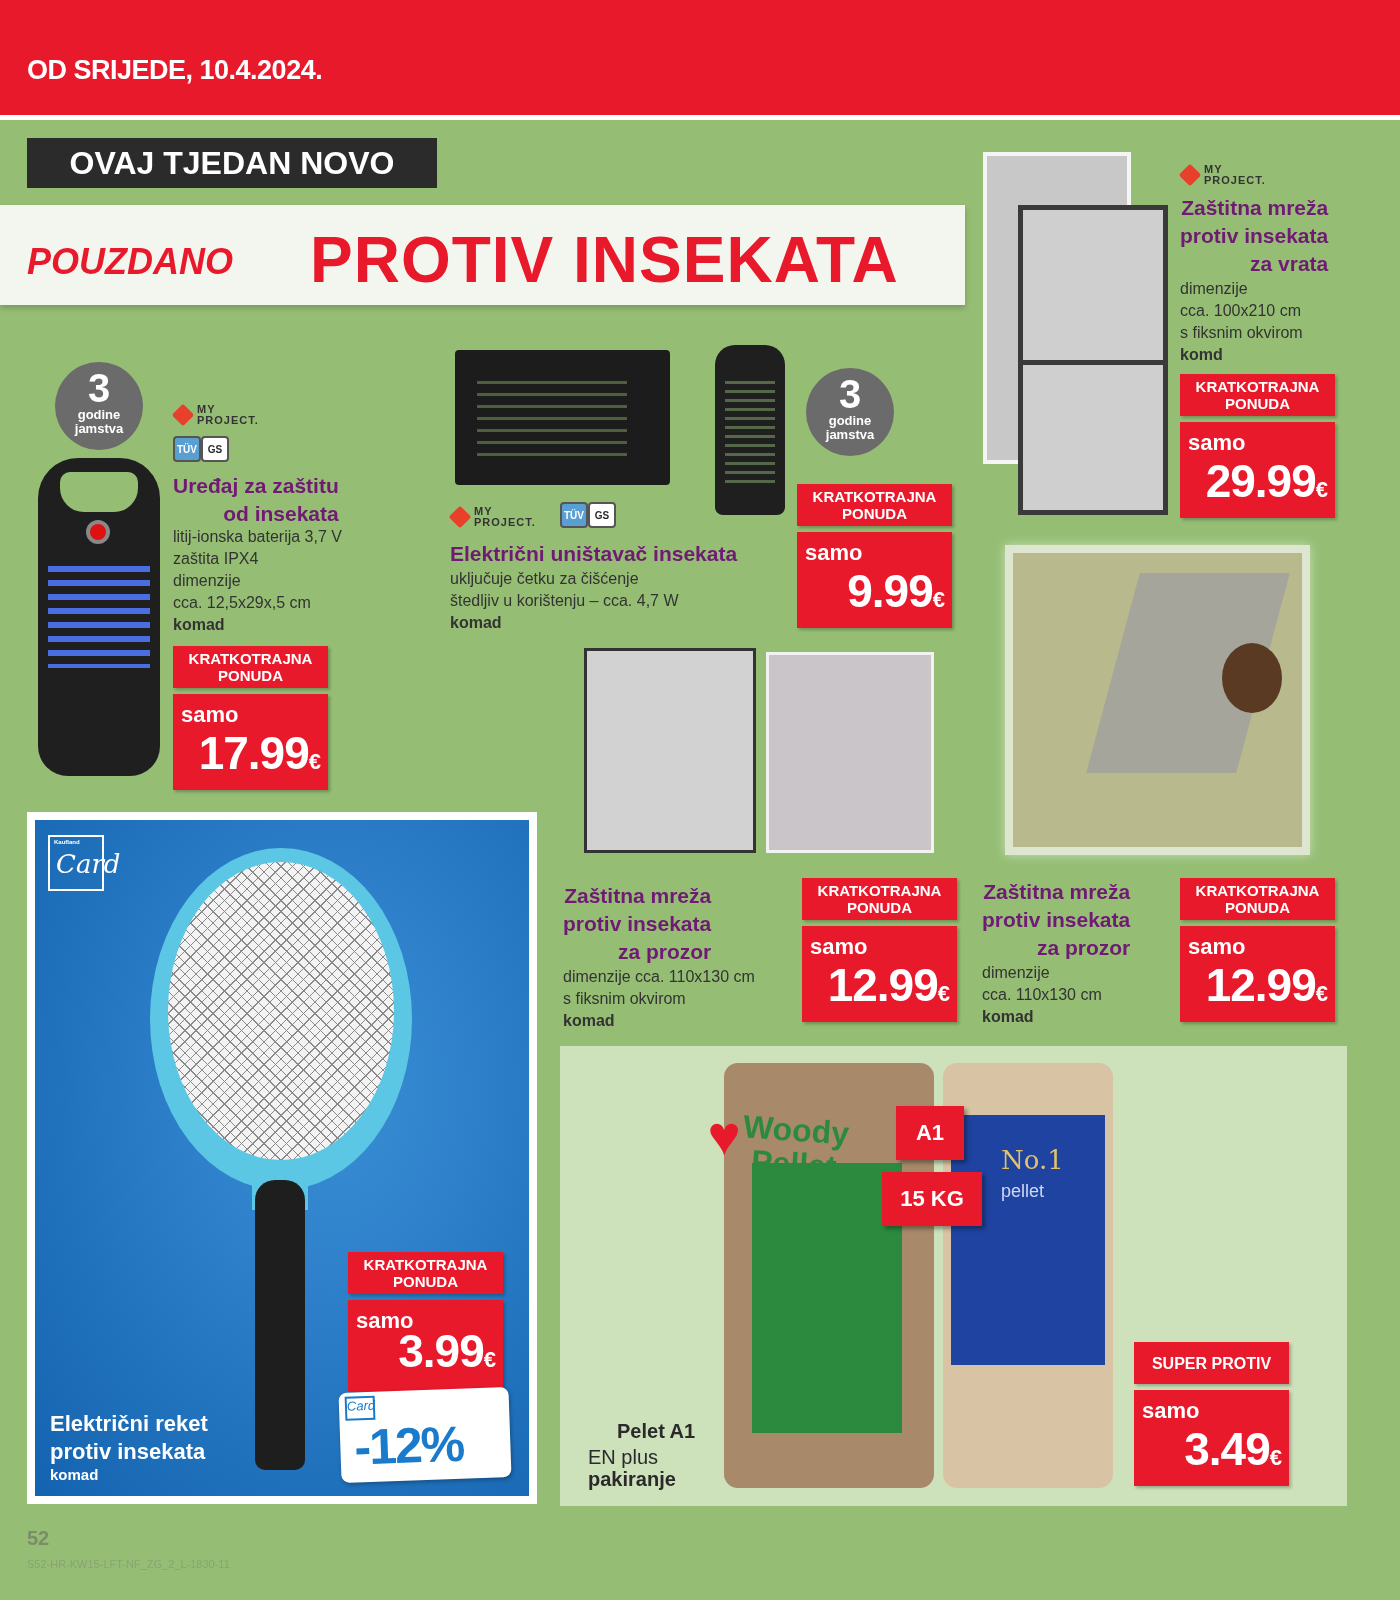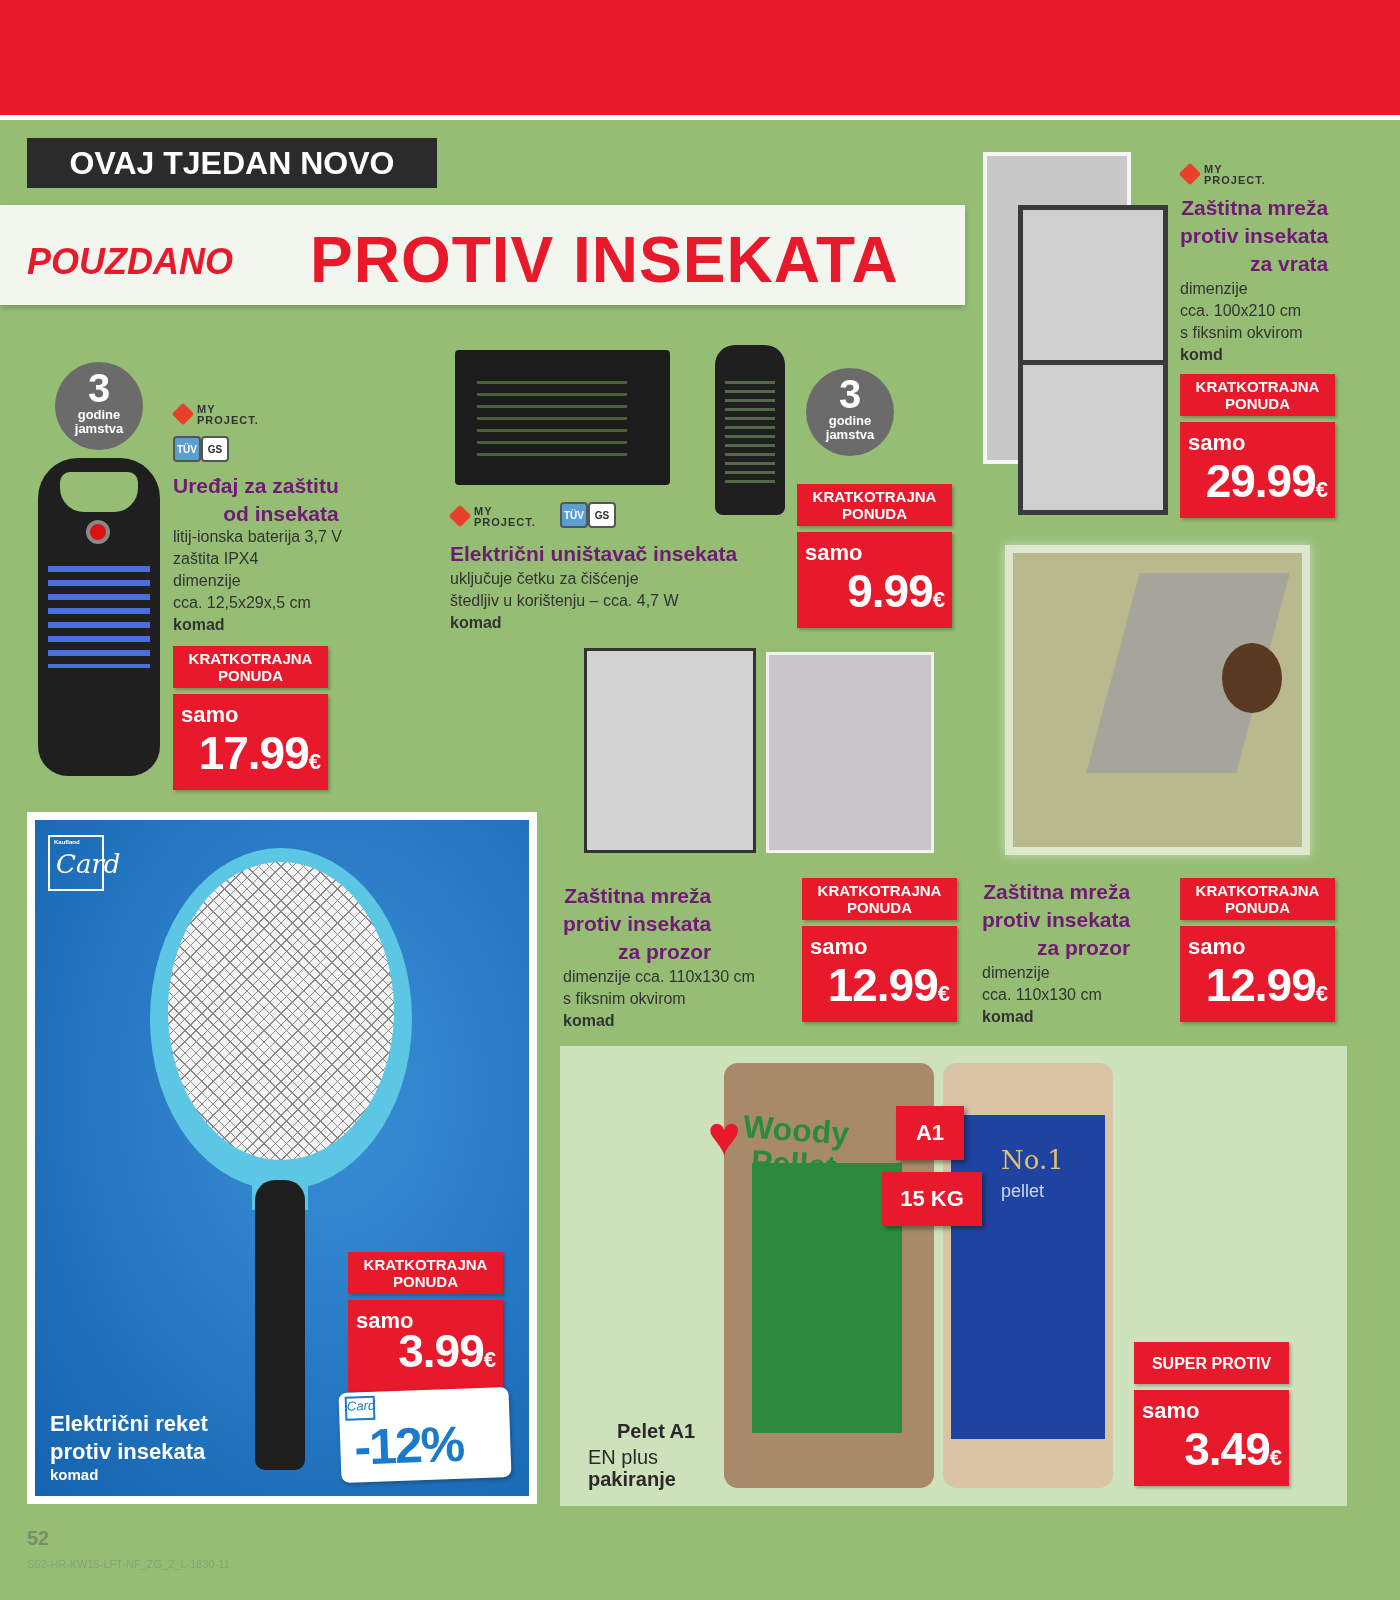--- a/index.html
+++ b/index.html
@@ -70,21 +70,21 @@
   .pdesc b { font-weight: bold; }
 
   
   .warranty {
     position: absolute; width: 88px; height: 88px; border-radius: 50%;
     background: #6b6b6b; color: #fff; text-align: center;
   }
   .warranty .n { display: block; font-weight: bold; font-size: 40px; line-height: 40px; margin-top: 6px; }
   .warranty .s { display: block; font-size: 13px; line-height: 14px; font-weight: bold; }
 
-  .myproject { position: absolute; display: flex; gap: 4px; }
+  .myproject { position: absolute; display: flex; align-items: center; gap: 4px; }
   .myproject .cube { width: 20px; height: 20px; background: #e8402b; border-radius: 3px; transform: rotate(45deg) scale(0.8); }
   .myproject .txt { font-weight: bold; font-size: 11px; line-height: 11px; color: #333; letter-spacing: 1px; }
 
   .cert { position: absolute; display: flex; gap: 0; }
   .cert span {
     width: 28px; height: 26px; border: 2px solid #555; border-radius: 4px;
     background: #fff; font-size: 10px; font-weight: bold;
     display: flex; align-items: center; justify-content: center;
   }
   .cert .tuv { background: #5a9fd1; color: #fff; }
@@ -144,35 +144,36 @@
   }
   .card-discount .mini { position: absolute; left: 6px; top: 4px; width: 30px; height: 24px; border: 2px solid #1a7acb; color: #1a7acb; font-size: 13px; font-style: italic; text-align: center; }
   .card-discount .pct { position: absolute; left: 14px; top: 26px; color: #1a7acb; font-weight: bold; font-size: 50px; letter-spacing: -2px; }
 
   
   .pellet-panel { position: absolute; left: 560px; top: 1046px; width: 787px; height: 460px; background: #cde1bb; }
   .bag1 { position: absolute; left: 724px; top: 1063px; width: 210px; height: 425px; background: #a88a6a; border-radius: 14px; }
   .bag1 .label { position: absolute; left: 28px; top: 100px; width: 150px; height: 270px; background: #2c8a3f; }
   .bag1 .brand { position: absolute; left: 18px; top: 50px; color: #2c8a3f; font-weight: bold; font-size: 32px; line-height: 34px; text-align: center; transform: rotate(4deg); }
   .bag2 { position: absolute; left: 943px; top: 1063px; width: 170px; height: 425px; background: #d8c4a4; border-radius: 14px; }
-  .bag2 .label { position: absolute; left: 8px; top: 52px; width: 154px; height: 324px; background: #1f43a0; }
+  .bag2 .label { position: absolute; left: 8px; top: 52px; width: 154px; height: 250px; background: #1f43a0; }
   .bag2 .no1 { position: absolute; left: 50px; top: 30px; color: #e3c26a; font-family: "DejaVu Serif", serif; font-size: 26px; }
   .bag2 .pl { position: absolute; left: 50px; top: 66px; color: #cdd8f5; font-size: 18px; }
   .tag { position: absolute; background: #e8192b; color: #fff; font-weight: bold; display: flex; align-items: center; justify-content: center; box-shadow: 3px 3px 4px rgba(0,0,0,0.35); }
   .heart { position: absolute; left: 695px; top: 1110px; width: 58px; height: 52px; color: #e8192b; font-size: 56px; line-height: 52px; text-align: center; }
   .pellet-title { position: absolute; left: 617px; top: 1420px; font-weight: bold; font-size: 20px; color: #2a2a2a; }
   .pellet-desc { position: absolute; left: 588px; top: 1446px; font-size: 20px; line-height: 22px; color: #2a2a2a; }
 
   .page-num { position: absolute; left: 27px; top: 1527px; font-weight: bold; font-size: 20px; color: #7a8c6a; }
   .page-code { position: absolute; left: 27px; top: 1558px; font-size: 11px; color: #89a375; }
 </style>
 </head>
 <body>
 
 <div class="header">
+  <div class="date">OD SRIJEDE, 10.4.2024.</div>
 </div>
 
 <div class="new-badge">OVAJ TJEDAN NOVO</div>
 <div class="title-band">
   <span class="t1">POUZDANO</span>
   <span class="t2">PROTIV INSEKATA</span>
 </div>
 
 <div class="zapper1">
   <div class="handle"></div>

